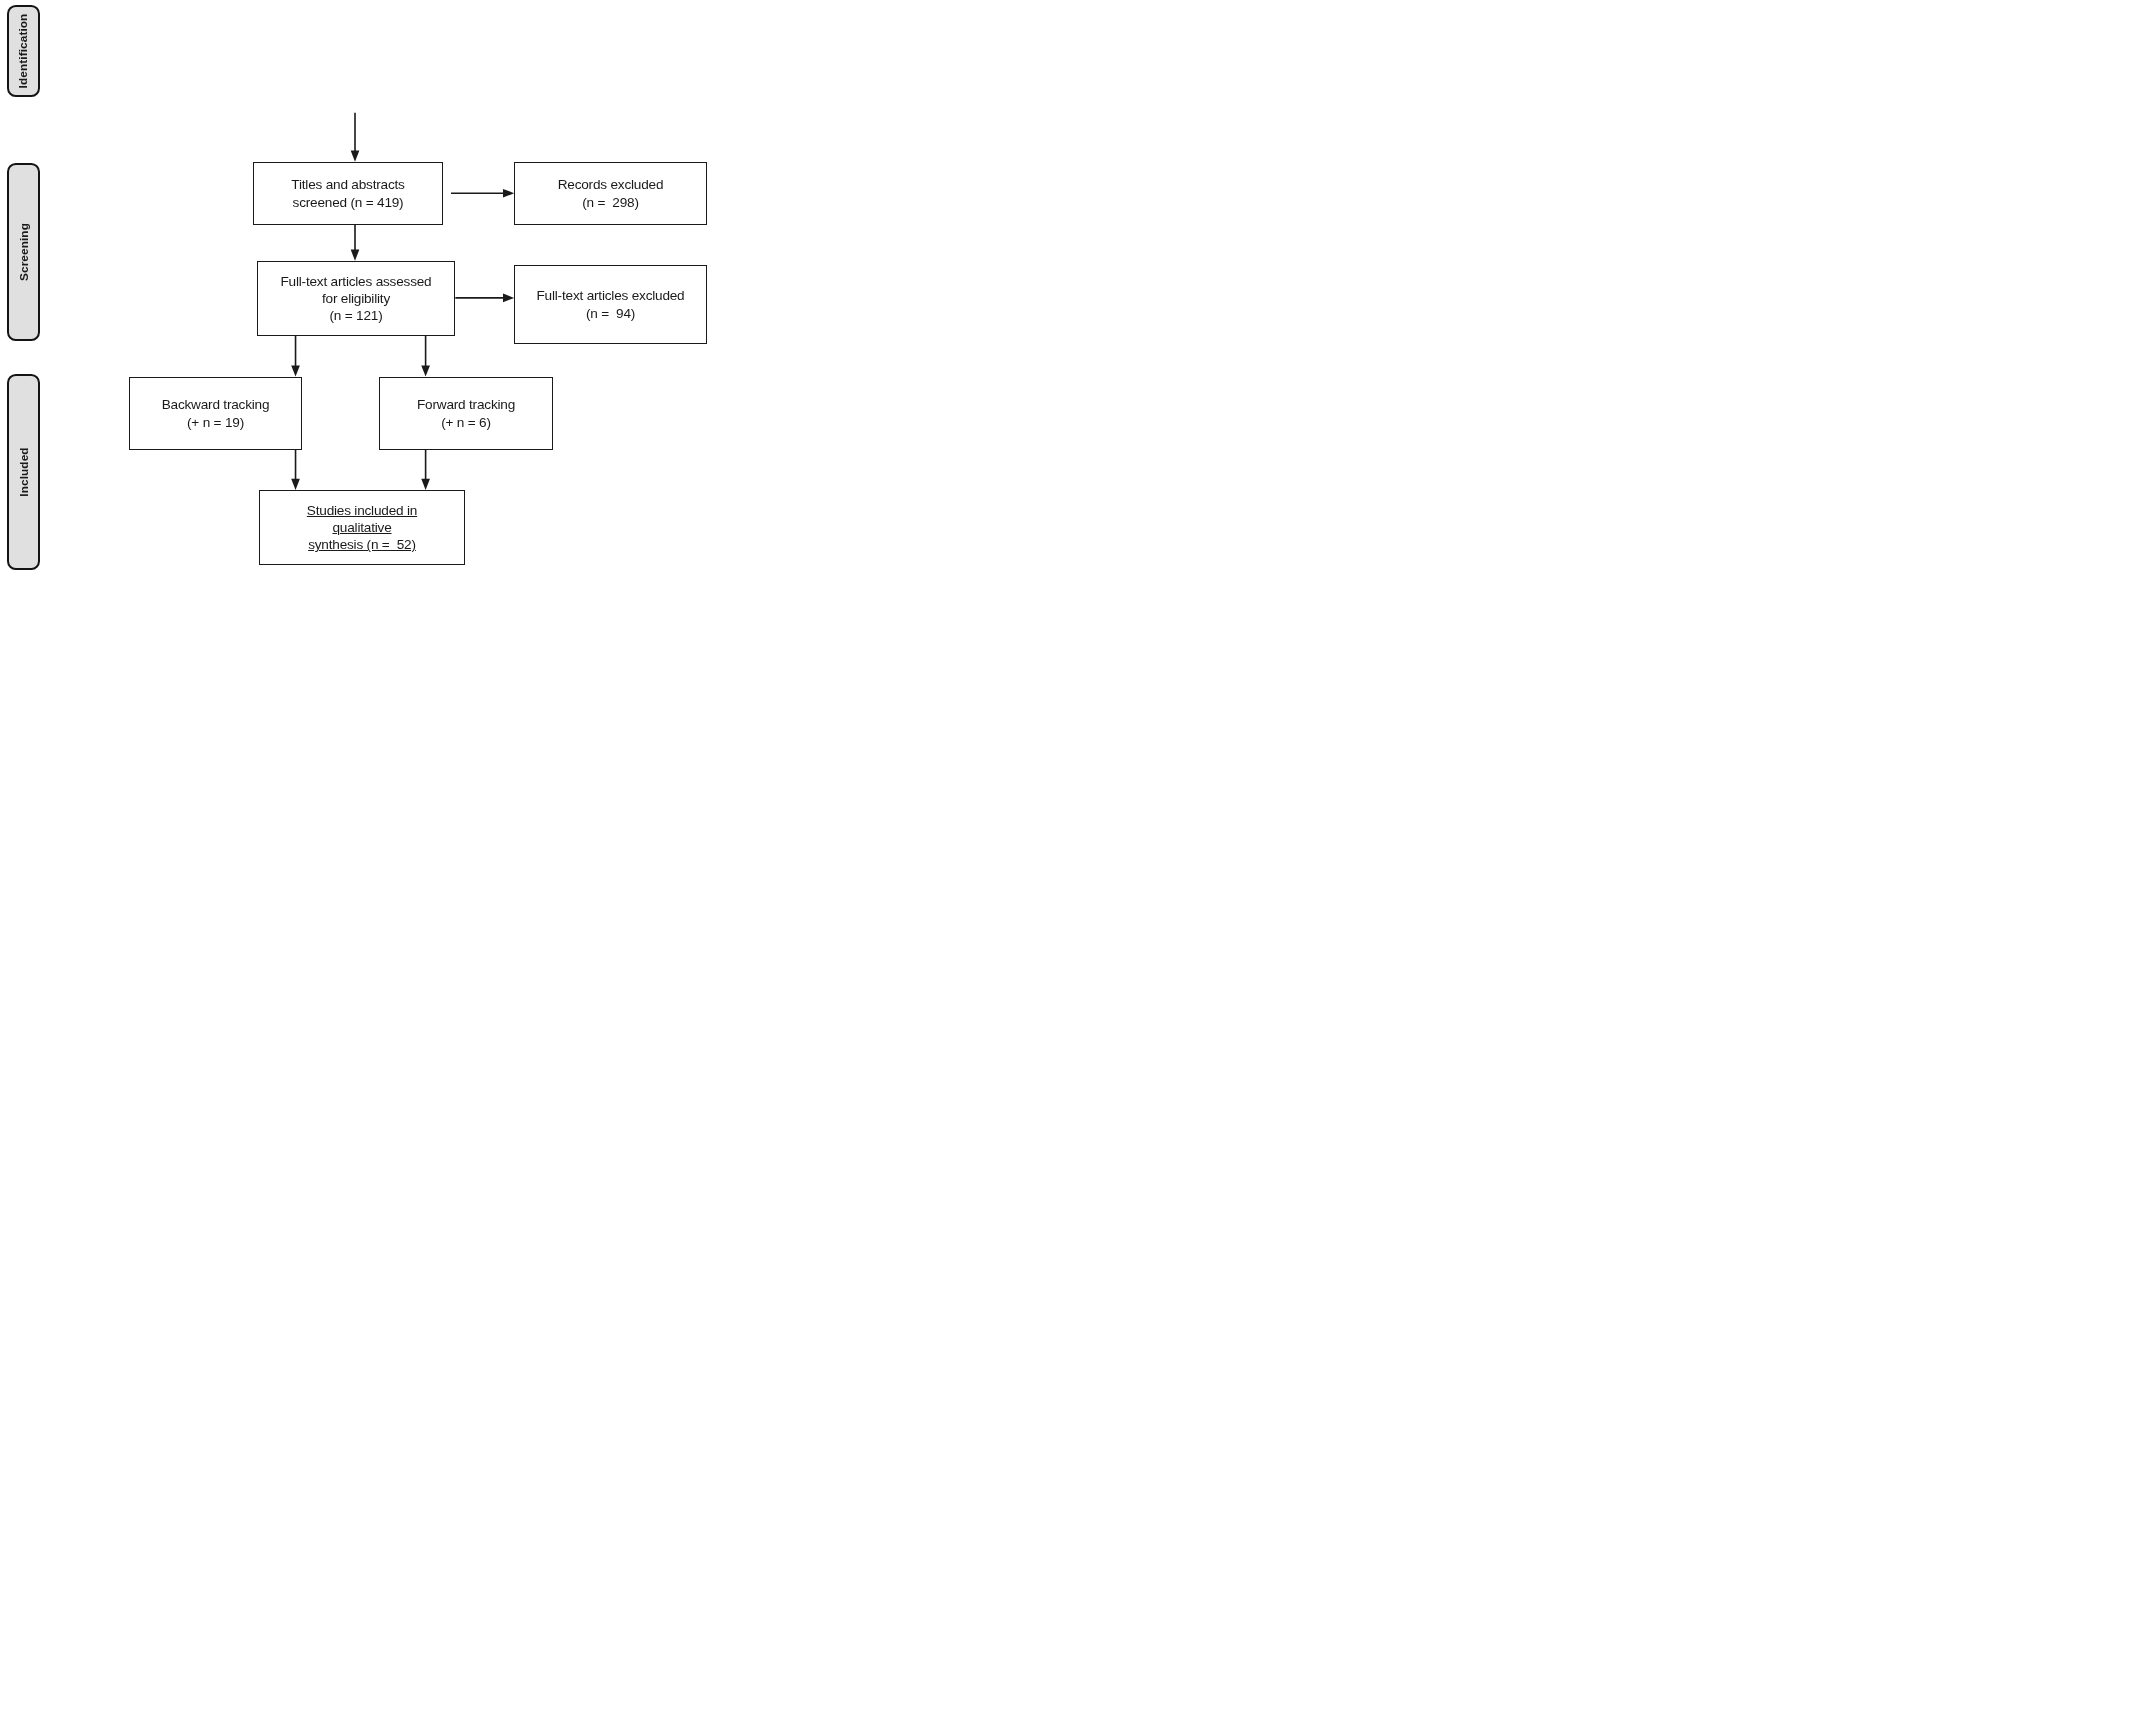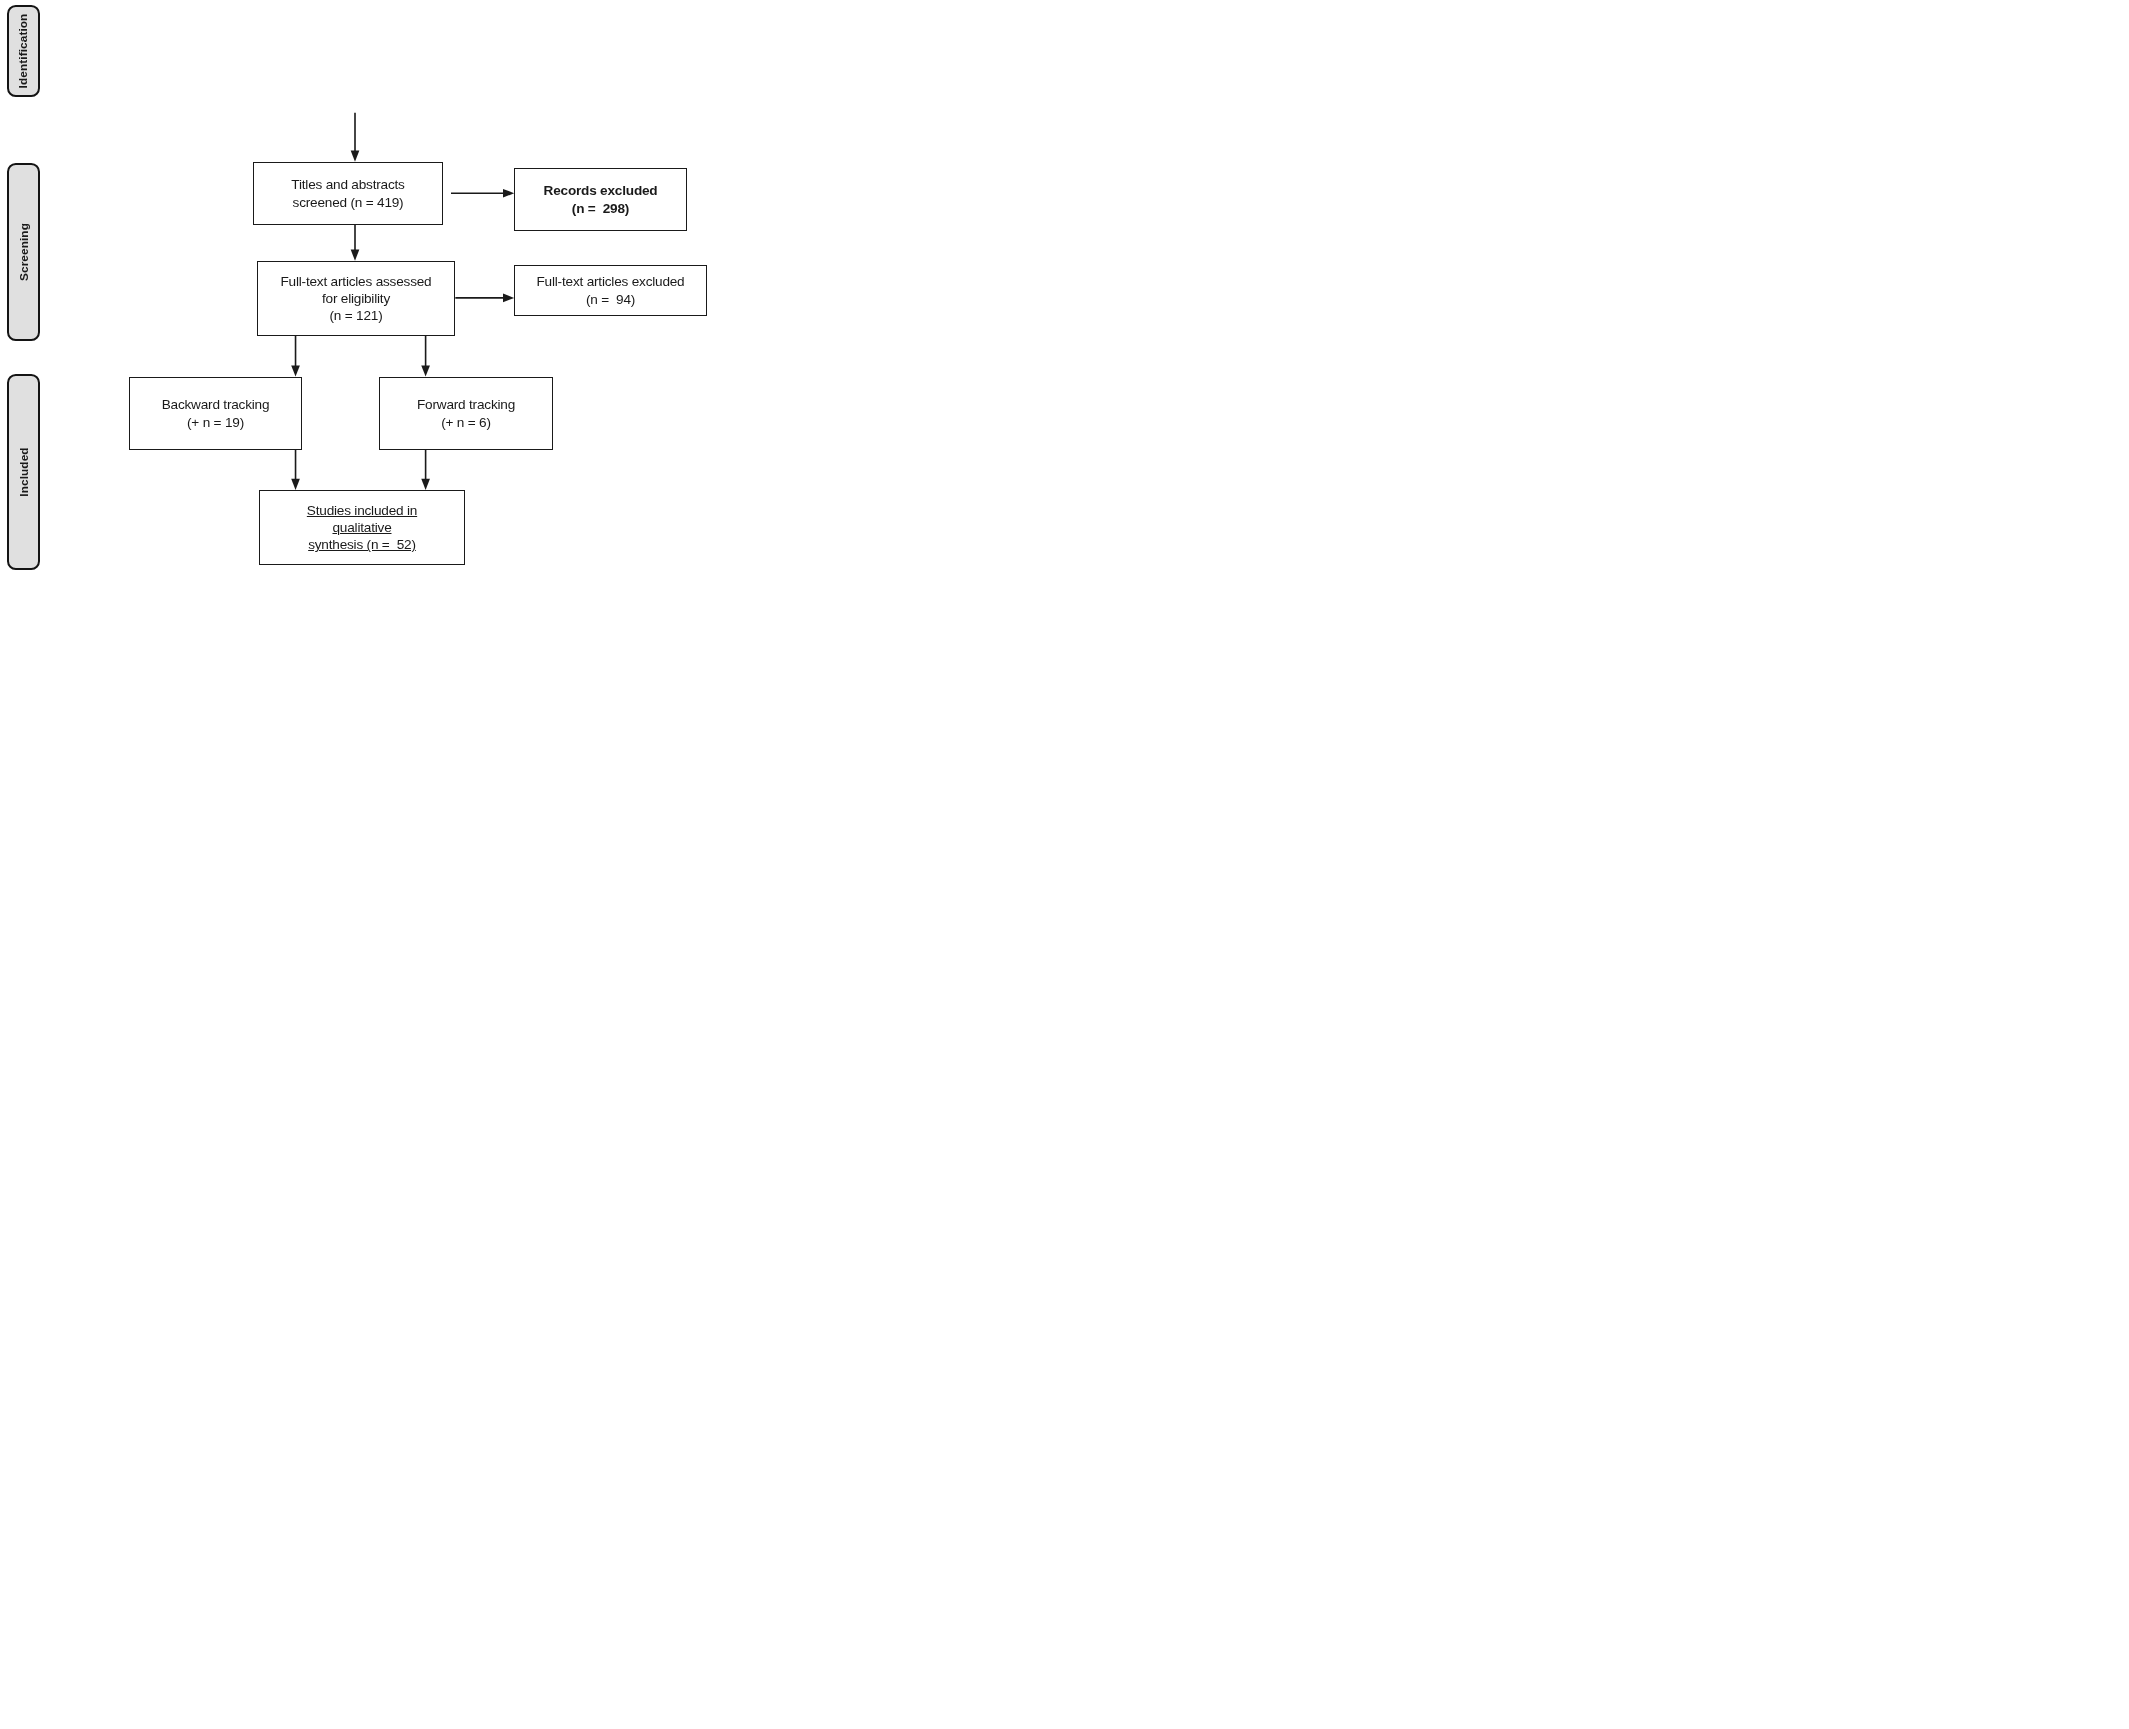--- a/index.html
+++ b/index.html
@@ -74,23 +74,23 @@
     font-size: 11.8px;
     letter-spacing: 0.1px;
   }
   
   #stage-identification { left: 7.4px;  top: 5px;   width: 33px; height: 92px; }
   #stage-screening      { left: 7.4px;  top: 163px; width: 33px; height: 178px; }
   #stage-included       { left: 7.4px;  top: 374px; width: 33px; height: 196px; }
   
   #node-records-identified { left: 234px; top: 38px;  width: 242px; height: 74px; }
   #node-titles-screened    { left: 253px; top: 162px; width: 190px; height: 63px; }
-  #node-records-excluded   { left: 514px; top: 168px; width: 173px; height: 63px; font-weight: bold; }
+  #node-records-excluded   { left: 514px; top: 162px; width: 193px; height: 63px; }
   #node-fulltext-assessed  { left: 257px; top: 261px; width: 198px; height: 75px; }
-  #node-fulltext-excluded  { left: 514px; top: 265px; width: 193px; height: 51px; }
+  #node-fulltext-excluded  { left: 514px; top: 265px; width: 193px; height: 79px; }
   #node-backward-tracking  { left: 129px; top: 377px; width: 173px; height: 73px; text-align: center; }
   #node-forward-tracking   { left: 379px; top: 377px; width: 174px; height: 73px; }
   #node-studies-included   { left: 259px; top: 490px; width: 206px; height: 75px; text-decoration: underline; }
 </style>
 </head>
 <body>
 
 <div class="canvas">
 
   <svg class="connectors" width="710" height="576" viewBox="0 0 1146 930" xmlns="http://www.w3.org/2000/svg">

